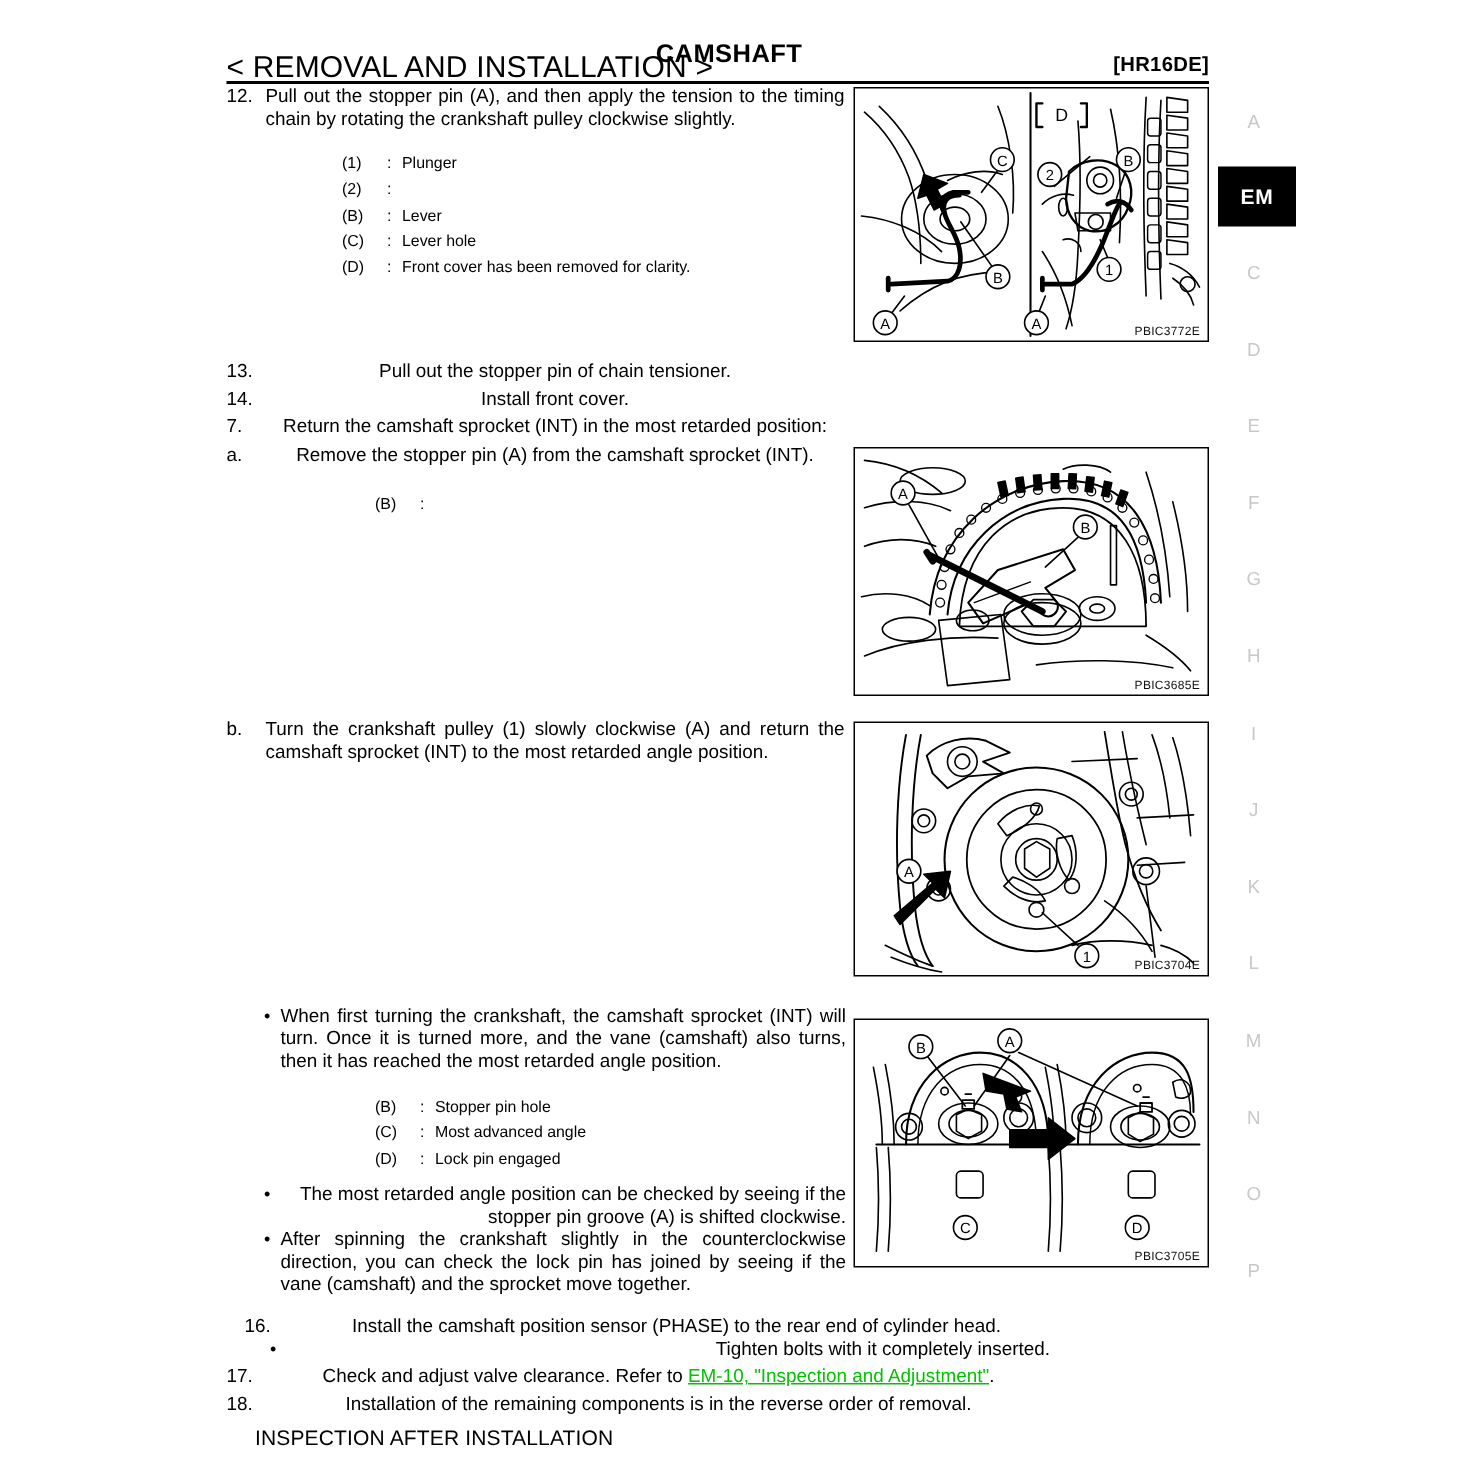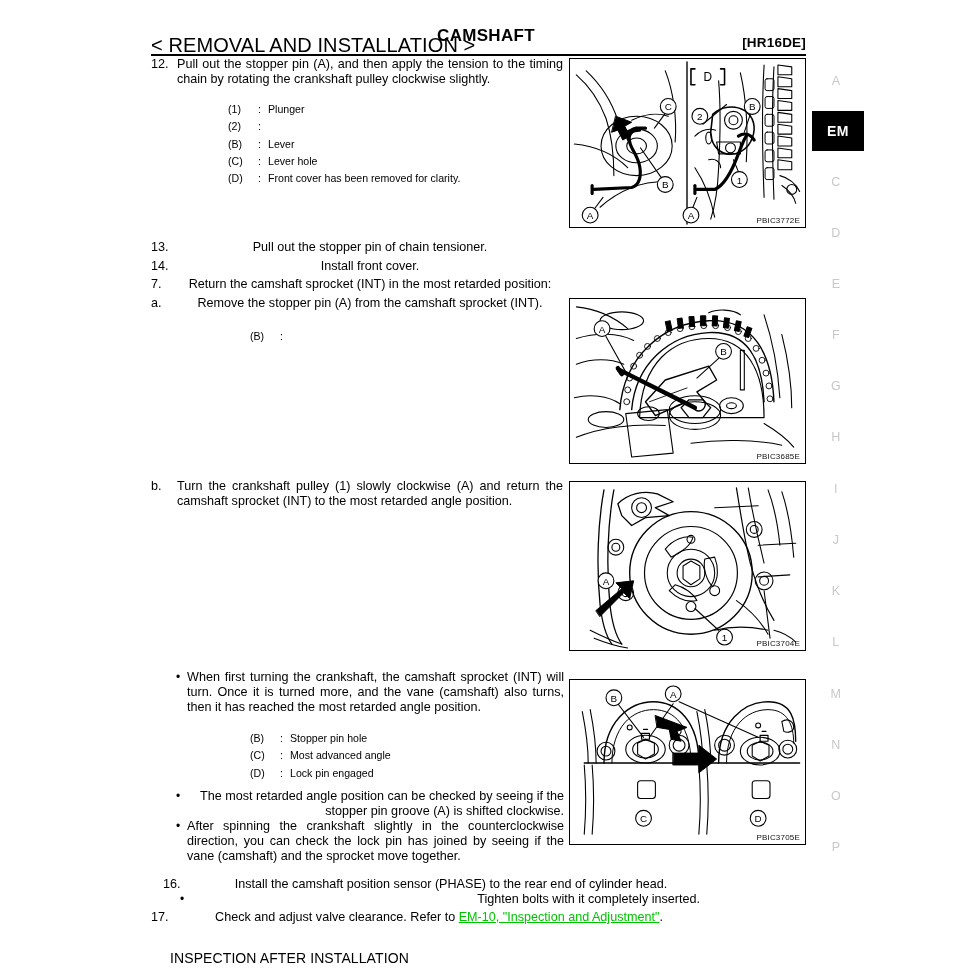--- a/index.html
+++ b/index.html
@@ -631,20 +631,24 @@
     <span class="body nojust">Install the camshaft position sensor (PHASE) to the rear end of cylinder head.</span>
   </div>
   <div class="txt bullet-item" style="left:180px; top:892px; width:520px;">
     <span class="dot">•</span>
     <span class="body nojust">Tighten bolts with it completely inserted.</span>
   </div>
   <div class="txt num-item" style="left:151px; top:910px; width:550px;">
     <span class="lead">17.</span>
     <span class="body nojust"><span>Check and adjust valve clearance. Refer to </span><span class="link">EM-10, "Inspection and Adjustment"</span><span>.</span></span>
   </div>
+  <div class="txt num-item" style="left:151px; top:929px; width:550px;">
+    <span class="lead">18.</span>
+    <span class="body nojust">Installation of the remaining components is in the reverse order of removal.</span>
+  </div>
 
   <div class="subhead" style="left:151px; top:950px;">INSPECTION AFTER INSTALLATION</div>
 
   <div class="tabs">
     <div class="tab" style="top:12px;">A</div>
     <div class="tab active" style="top:53px;">EM</div>
     <div class="tab" style="top:113px;">C</div>
     <div class="tab" style="top:164px;">D</div>
     <div class="tab" style="top:215px;">E</div>
     <div class="tab" style="top:266px;">F</div>

